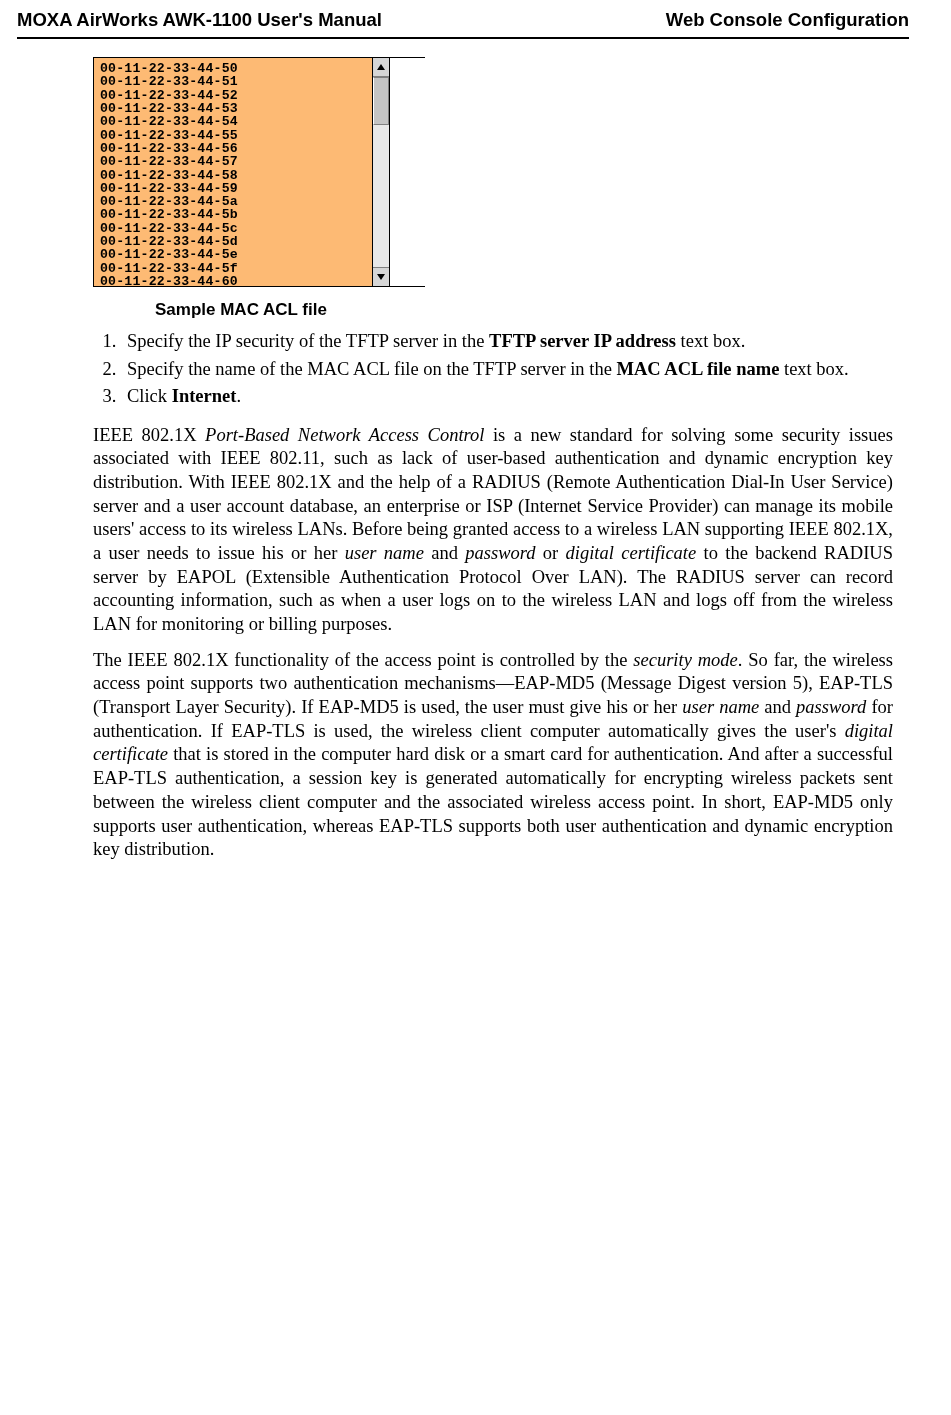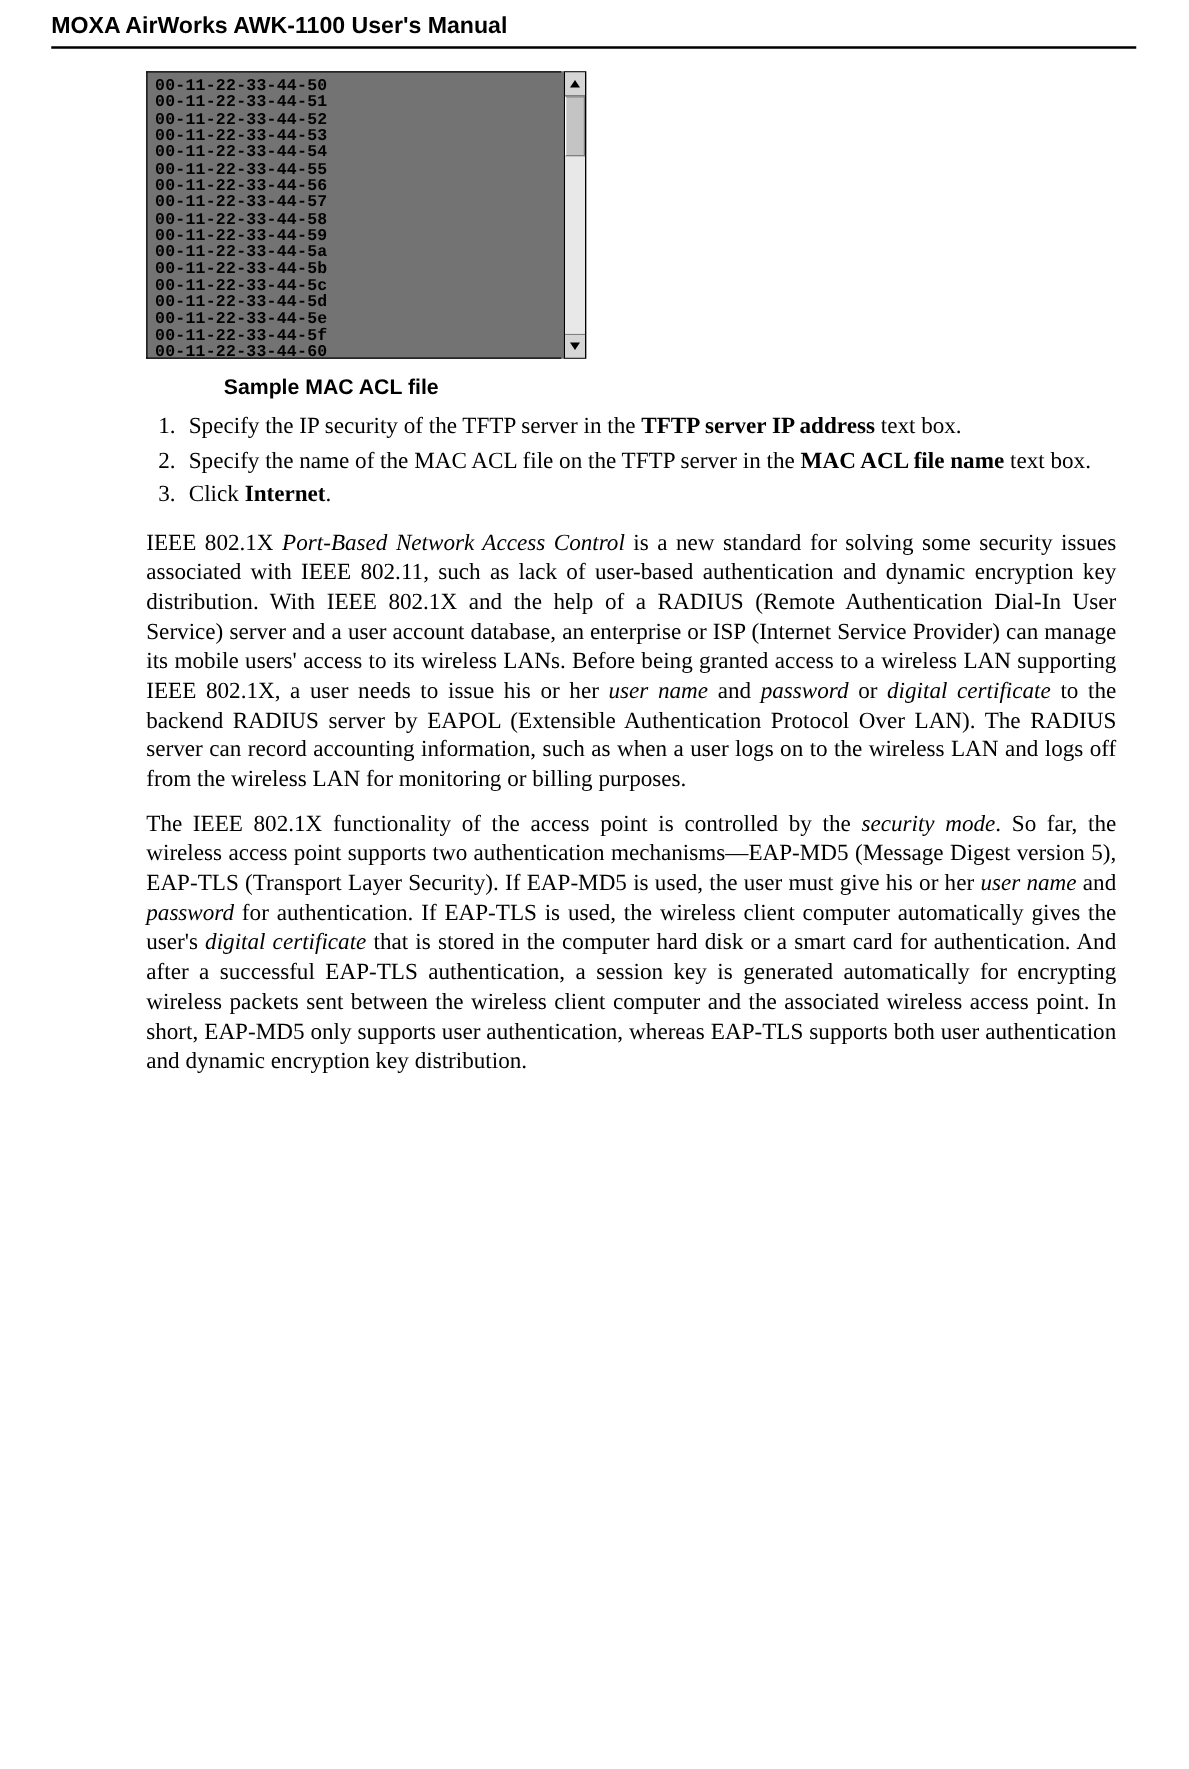--- a/index.html
+++ b/index.html
@@ -11,43 +11,43 @@
   }
   body {
     font-family: "Times New Roman", Times, serif;
     color: #000;
     font-size: 18px;
     line-height: 1.25;
   }
   .page {
     width: 951px;
     min-height: 1415px;
-    padding: 8px 42px 0 41px;
+    padding: 8px 42px 0 17px;
     box-sizing: border-box;
     position: relative;
   }
   .topbar {
     display: flex;
     justify-content: space-between;
     font-family: Arial, Helvetica, sans-serif;
     font-weight: bold;
     font-size: 18.5px;
     border-bottom: 2px solid #000;
     padding-bottom: 6px;
     margin-bottom: 18px;
   }
   .content-indent {
     margin-left: 76px;
     margin-right: 0;
   }
   .listbox-wrap {
-    width: 352px;
+    width: 297px;
     height: 230px;
     position: relative;
-    background: #737373;
+    background: #fdba74;
   }
   .listbox {
     position: absolute;
     left: 0; top: 0;
     width: 332px;
     height: 230px;
     border: 1px solid #000;
     border-right: none;
     box-sizing: border-box;
     padding: 4px 6px 2px 6px;
@@ -154,20 +154,21 @@
     font-size: 17px;
   }
 </style>
 </head>
 <body>
 
 <div class="page">
 
   <div class="topbar">
     <span>MOXA AirWorks AWK-1100 User's Manual</span>
+    <span>Web Console Configuration</span>
   </div>
 
   <div class="content-indent">
 
     <div class="listbox-wrap">
       <div class="listbox" id="maclist">00-11-22-33-44-50
 00-11-22-33-44-51
 00-11-22-33-44-52
 00-11-22-33-44-53
 00-11-22-33-44-54

